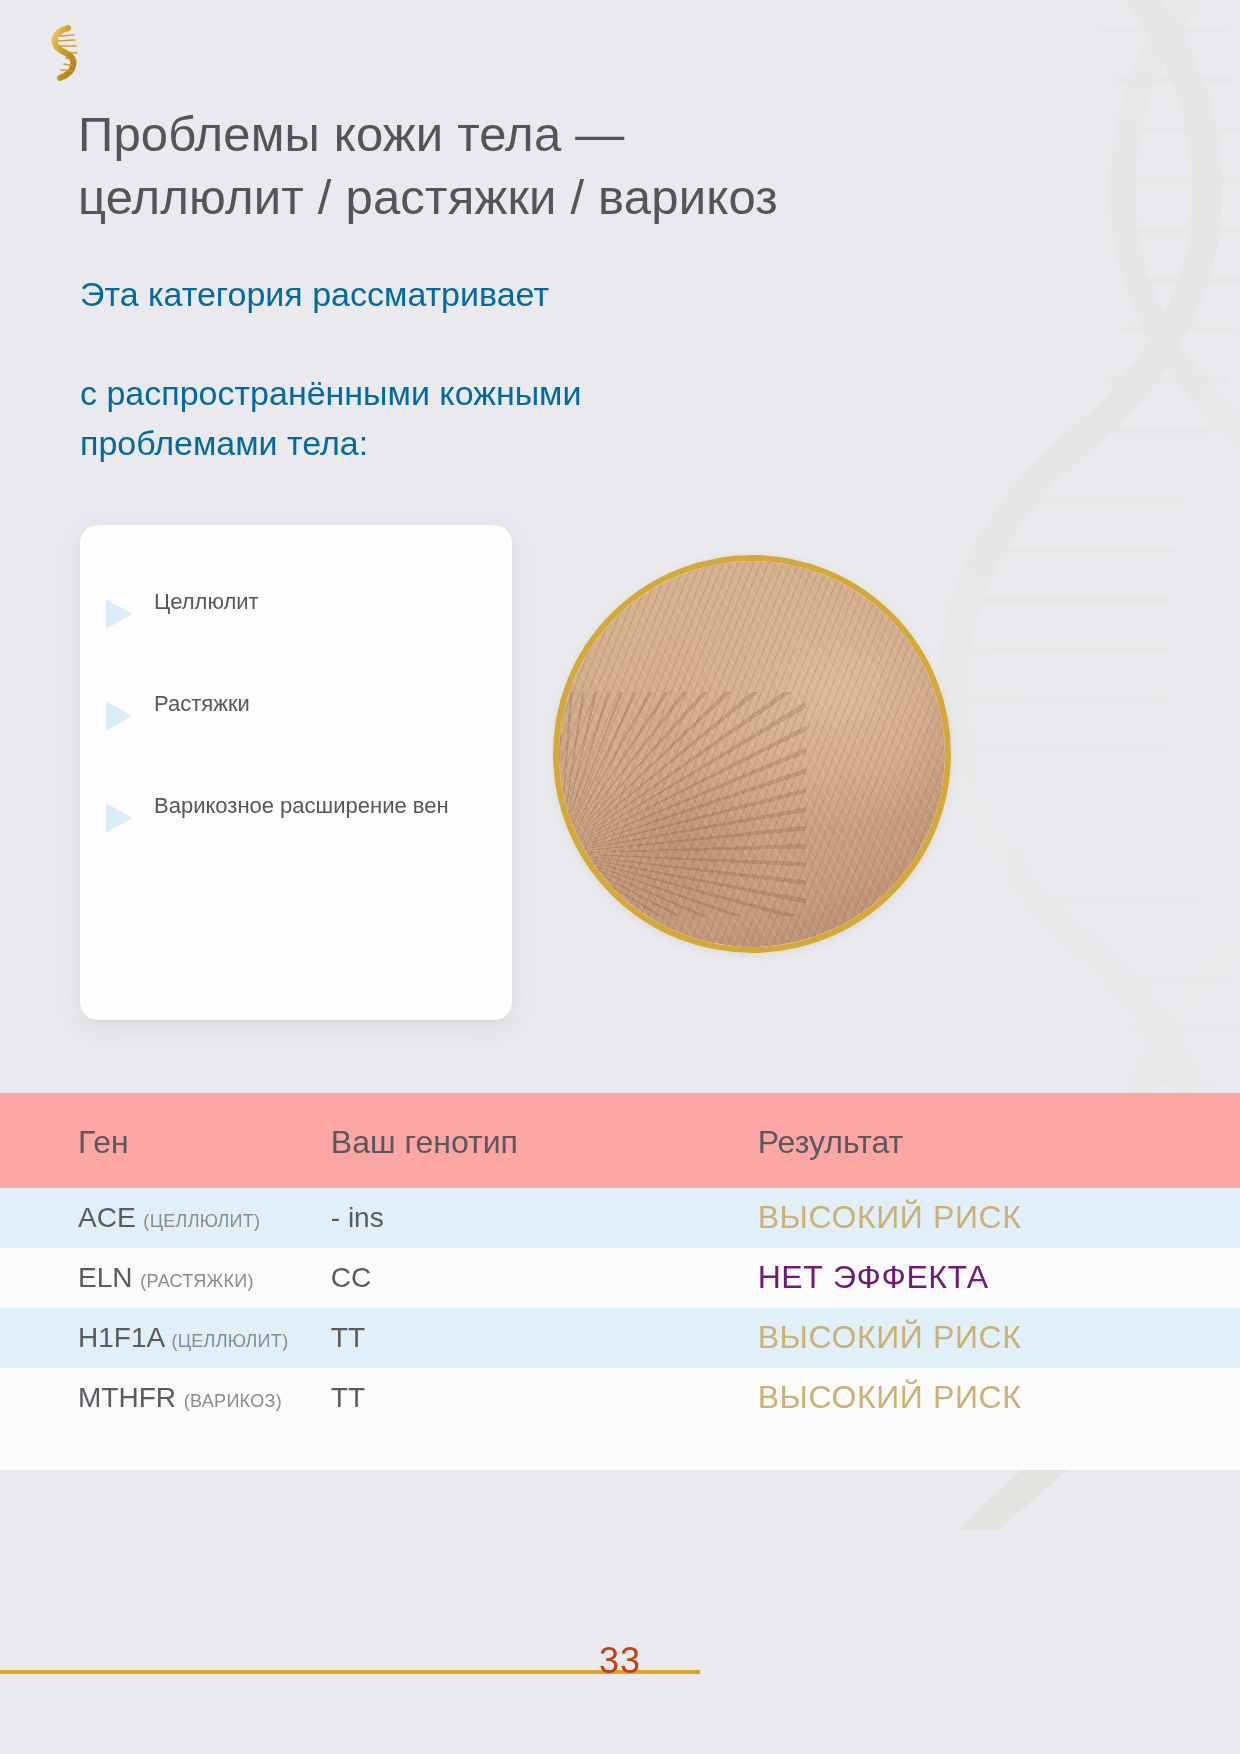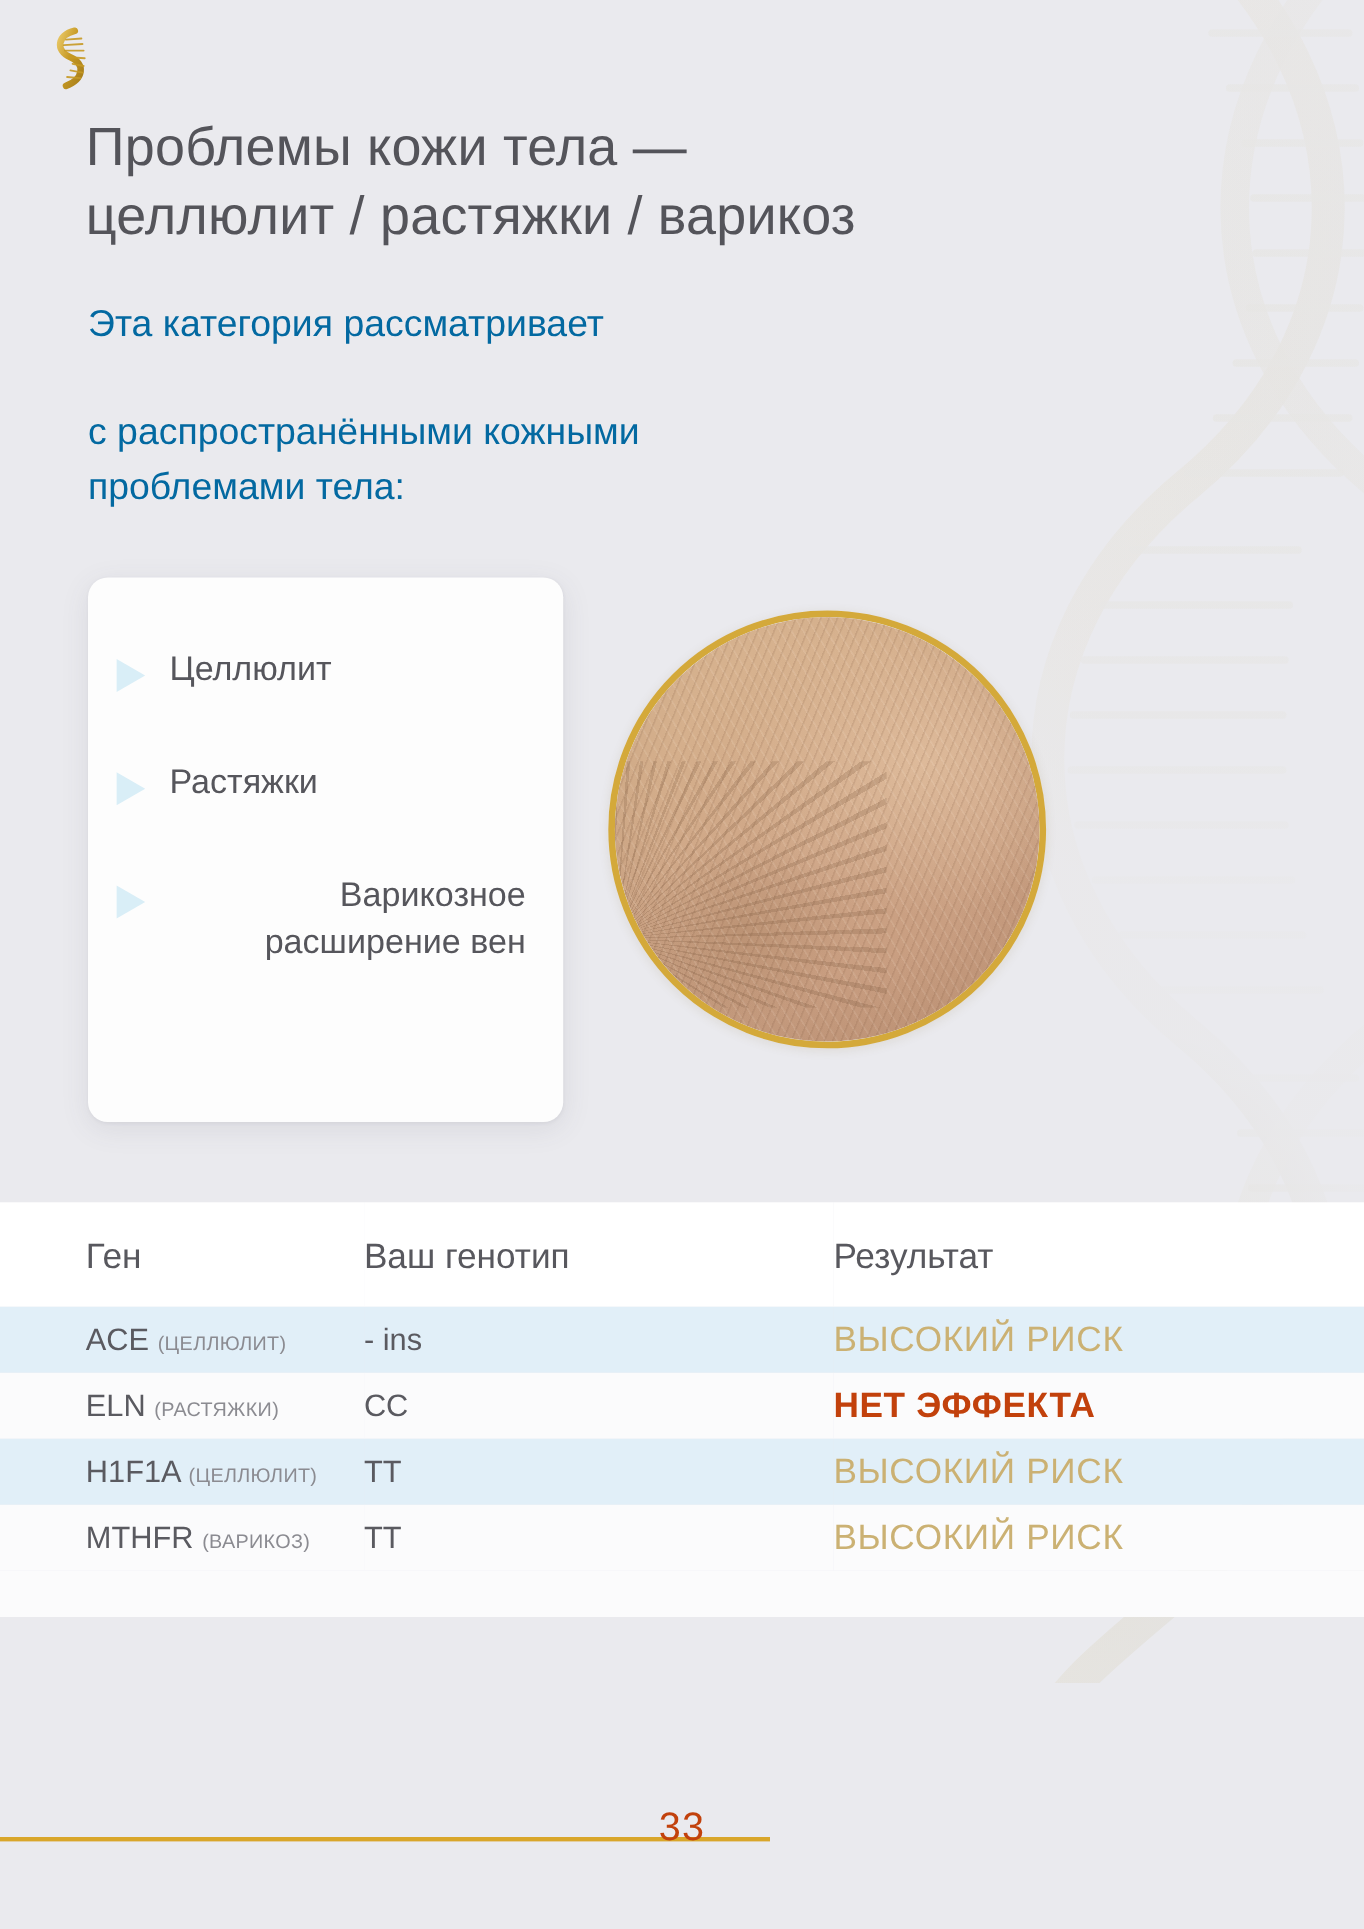--- a/index.html
+++ b/index.html
@@ -106,25 +106,24 @@
     flex: 0 0 auto;
     width: 0;
     height: 0;
     margin-top: 12px;
     border-top: 15px solid transparent;
     border-bottom: 15px solid transparent;
     border-left: 26px solid #d9eef7;
   }
 
   .bullet-text {
-    font-size: 31px;
+    font-size: 22px;
     line-height: 1.38;
     font-weight: 300;
     color: #56565c;
-    text-align: right;
   }
 
   
   .photo-circle {
     position: absolute;
     left: 553px;
     top: 555px;
     width: 398px;
     height: 398px;
     border-radius: 50%;
@@ -181,21 +180,21 @@
     z-index: 7;
   }
 
   .gene-table {
     width: 100%;
     border-collapse: collapse;
     table-layout: fixed;
   }
   .gene-table th, .gene-table td { text-align: left; }
 
-  .gene-table thead tr { background: #ffffff; }
+  .gene-table thead tr { background: #fca5a5; }
   .gene-table thead th {
     font-size: 32px;
     font-weight: 300;
     color: #58585e;
     padding: 31px 0 27px 0;
   }
   .col-gene     { width: 310px; padding-left: 78px !important; }
   .col-genotype { width: 400px; }
   .col-result   { width: 452px; }
 
@@ -214,21 +213,21 @@
   .gene-note {
     font-size: 18px;
     color: #8b8b91;
     letter-spacing: .3px;
   }
   .result {
     font-size: 32px;
     letter-spacing: .6px;
     color: #cbb173;
   }
-  .result.no-effect { color: #c2410c; font-weight: bold; }
+  .result.no-effect { color: #701a75; }
 
   .table-bottom-pad { height: 42px; background: #fbfbfc; }
 
   
   .footer-rule {
     position: absolute;
     left: 0;
     top: 1670px;
     width: 700px;
     height: 4px;

